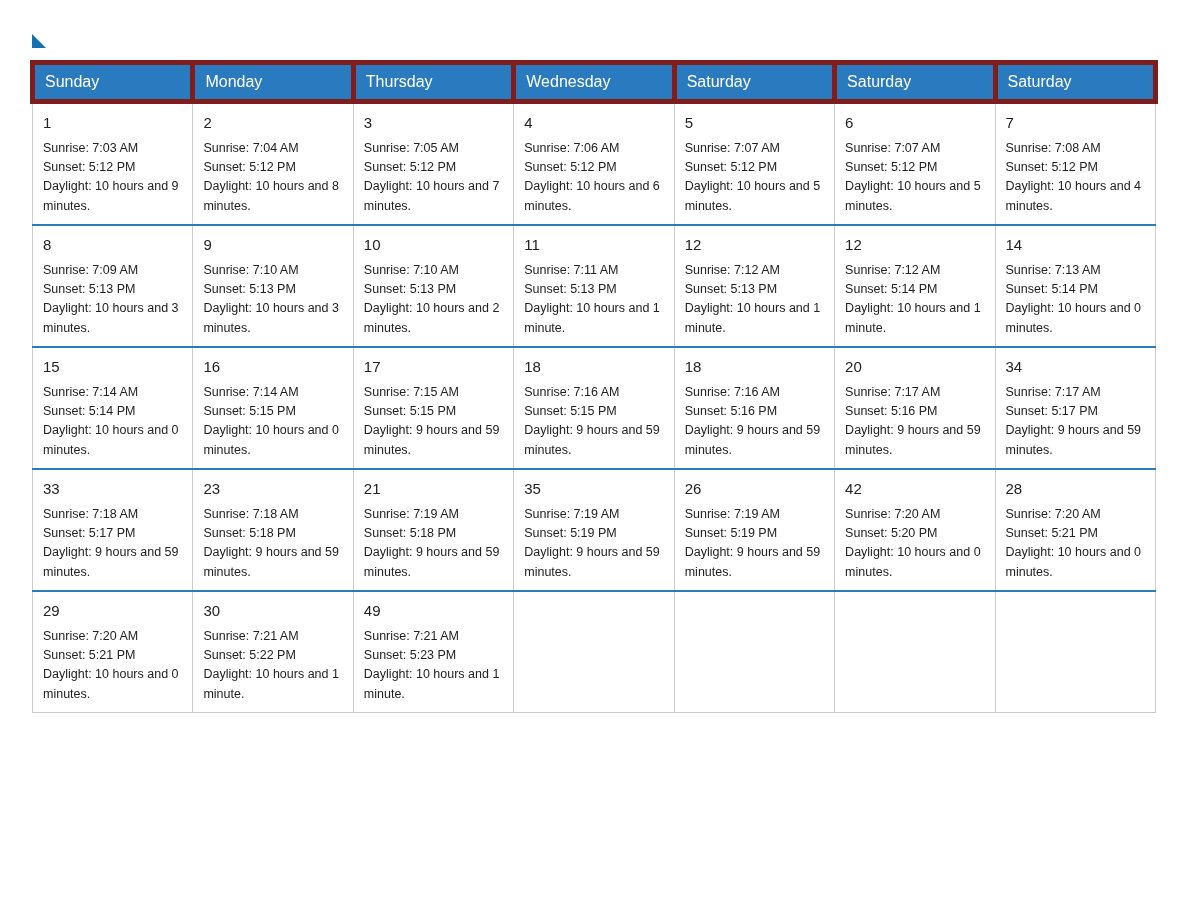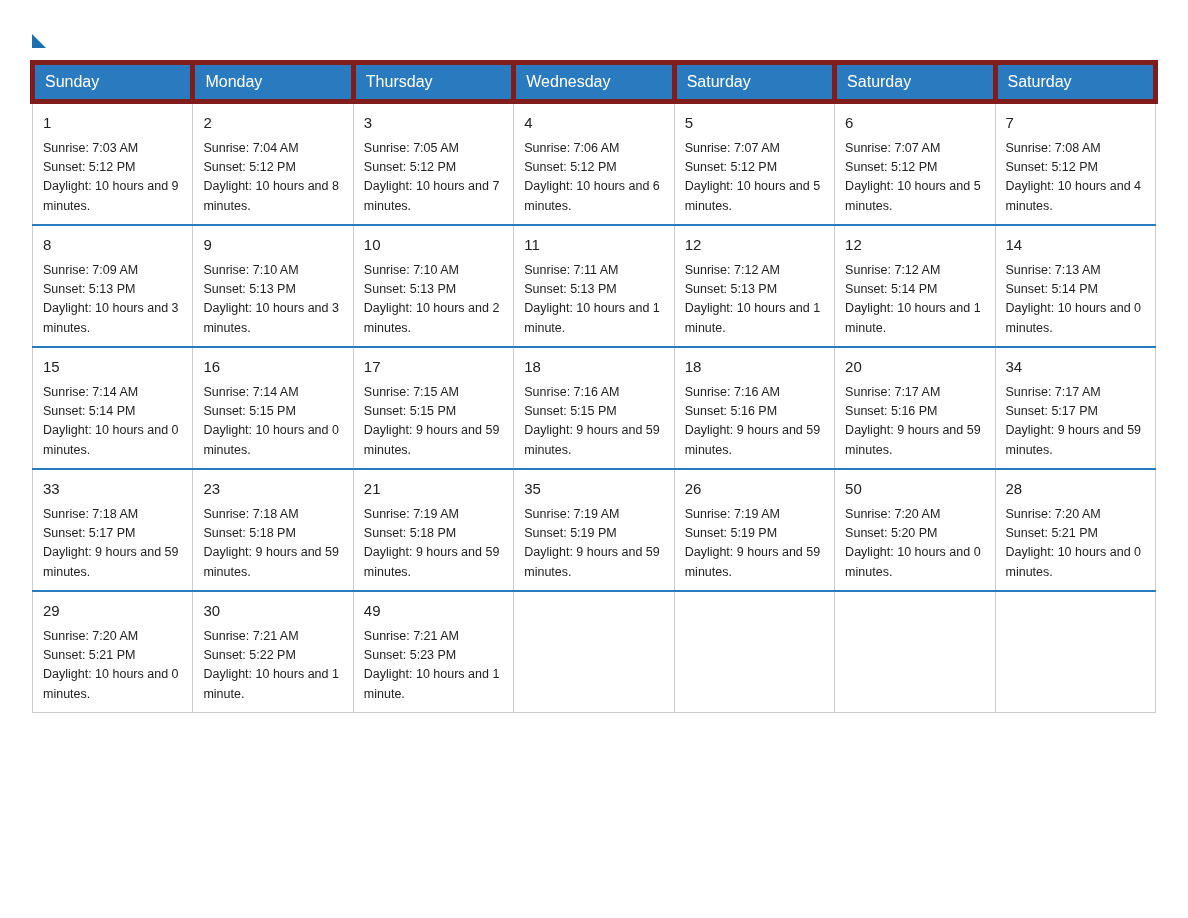--- a/index.html
+++ b/index.html
@@ -233,21 +233,21 @@
         </td>
         <td>
           <span class="day-num">35</span>
           <div class="day-info">Sunrise: 7:19 AM<br>Sunset: 5:19 PM<br>Daylight: 9 hours and 59 minutes.</div>
         </td>
         <td>
           <span class="day-num">26</span>
           <div class="day-info">Sunrise: 7:19 AM<br>Sunset: 5:19 PM<br>Daylight: 9 hours and 59 minutes.</div>
         </td>
         <td>
-          <span class="day-num">50</span>
+          <span class="day-num">42</span>
           <div class="day-info">Sunrise: 7:20 AM<br>Sunset: 5:20 PM<br>Daylight: 10 hours and 0 minutes.</div>
         </td>
         <td>
           <span class="day-num">28</span>
           <div class="day-info">Sunrise: 7:20 AM<br>Sunset: 5:21 PM<br>Daylight: 10 hours and 0 minutes.</div>
         </td>
       </tr>
       <tr class="week-row">
         <td>
           <span class="day-num">29</span>

